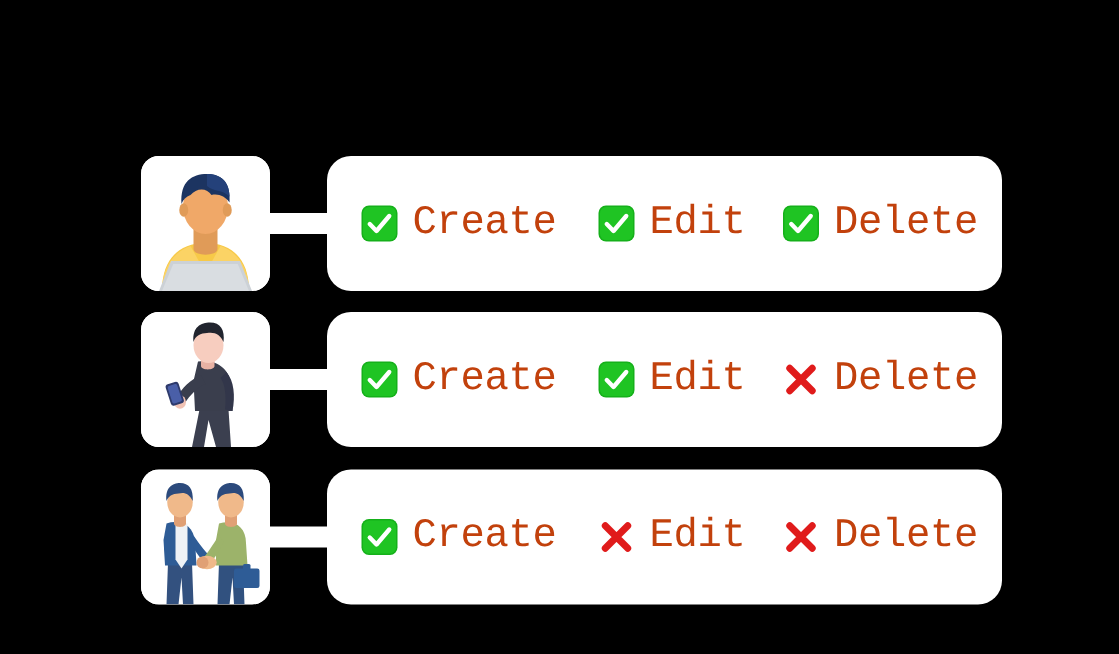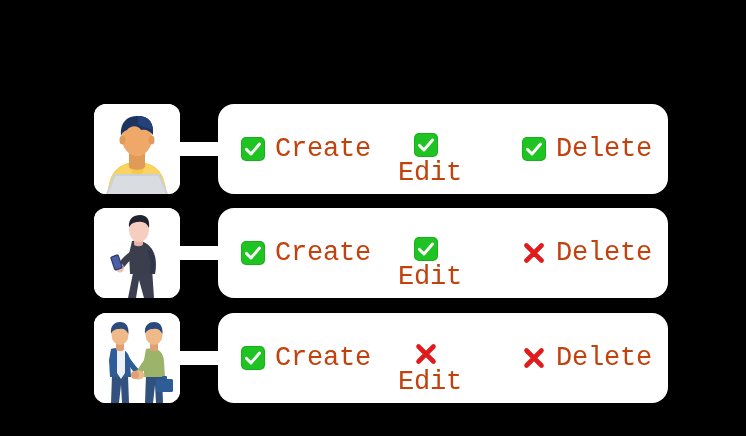--- a/index.html
+++ b/index.html
@@ -71,21 +71,21 @@
     align-items: center;
   }
 
   .perm-item {
     position: absolute;
     display: flex;
     align-items: center;
     height: 34px;
   }
   .perm-item.c0 { left: 22px; }
-  .perm-item.c1 { left: 180px; flex-direction: column; }
+  .perm-item.c1 { left: 180px; }
   .perm-item.c2 { left: 303px; }
 
   .status-icon {
     width: 26px;
     height: 26px;
     flex: 0 0 26px;
     margin-right: 9px;
     display: block;
   }
 

